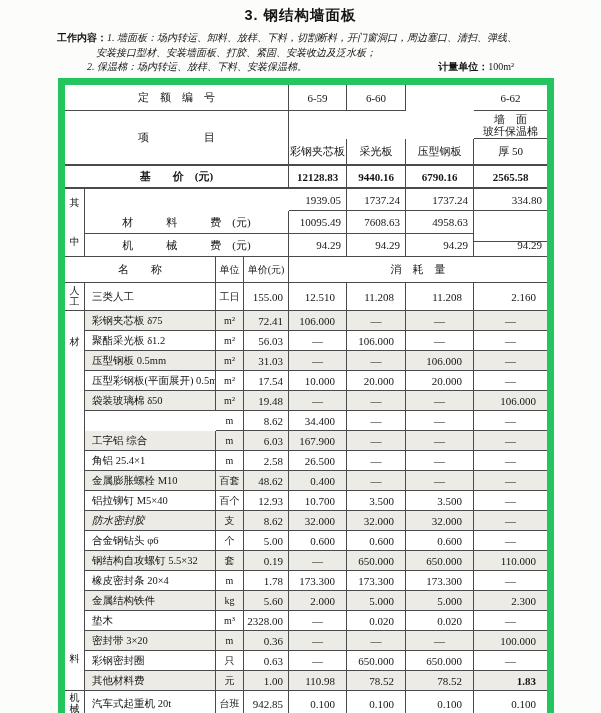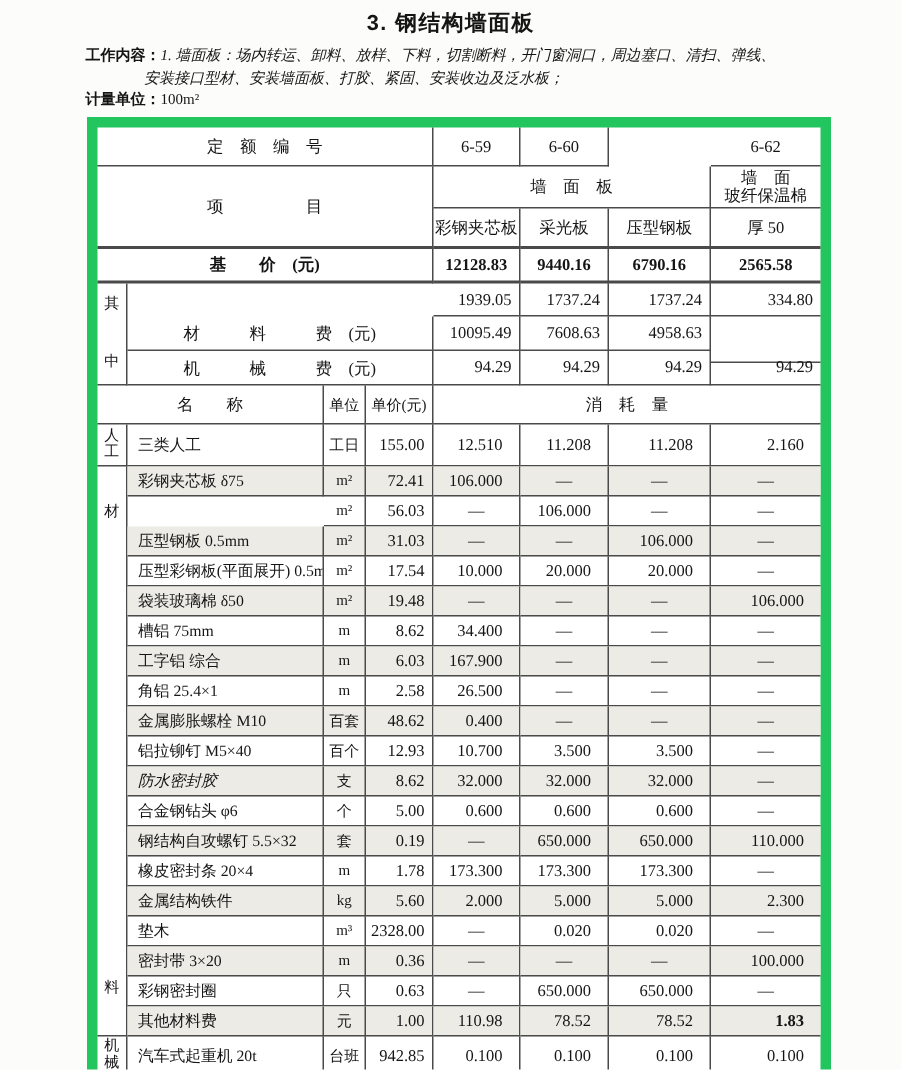--- a/index.html
+++ b/index.html
@@ -56,33 +56,33 @@
 </style>
 </head>
 <body>
 
 <div class="page-title">3. 钢结构墙面板</div>
 
 <div class="work">
   <div class="l1"><span class="lbl">工作内容：</span><span class="txt">1. 墙面板：场内转运、卸料、放样、下料，切割断料，开门窗洞口，周边塞口、清扫、弹线、</span></div>
   <div class="l2 txt">安装接口型材、安装墙面板、打胶、紧固、安装收边及泛水板；</div>
   <div class="l3">
+    <span class="txt">2. 保温棉：场内转运、放样、下料、安装保温棉。</span>
     <span class="unit-wrap"><span class="lbl">计量单位：</span><span>100m²</span></span>
   </div>
 </div>
 
 <div id="grid">
 
   <div class="cell hlabel" style="grid-area:1/1/2/5">定　额　编　号</div>
   <div class="cell" style="grid-area:1/5">6-59</div>
   <div class="cell" style="grid-area:1/6">6-60</div>
   <div class="cell nr" style="grid-area:1/8">6-62</div>
 
   <div class="cell hlabel hb" style="grid-area:2/1/4/5">项　　　　　目</div>
-  <div class="cell hlabel" style="grid-area:2/5/3/8">墙　面　板</div>
   <div class="cell two nr" style="grid-area:2/8/3/9">
     <span>墙　面</span>
     <span>玻纤保温棉</span>
   </div>
   <div class="cell hb" style="grid-area:3/5">彩钢夹芯板</div>
   <div class="cell hb" style="grid-area:3/6">采光板</div>
   <div class="cell hb" style="grid-area:3/7">压型钢板</div>
   <div class="cell hb nr" style="grid-area:3/8">厚 50</div>
 
   <div class="cell hlabel b hb" style="grid-area:4/1/5/5">基　　价　(元)</div>
@@ -129,20 +129,21 @@
       <span>材</span>
       <span>料</span>
     </div>
     <div class="cell name shade" style="grid-area: 10 / 2;">彩钢夹芯板 δ75</div>
     <div class="cell unit shade" style="grid-area: 10 / 3;">m²</div>
     <div class="cell price shade" style="grid-area: 10 / 4;">72.41</div>
     <div class="cell num shade" style="grid-area: 10 / 5;">106.000</div>
     <div class="cell num dash shade" style="grid-area: 10 / 6;">—</div>
     <div class="cell num dash shade" style="grid-area: 10 / 7;">—</div>
     <div class="cell num dash shade nr" style="grid-area: 10 / 8;">—</div>
+    <div class="cell name" style="grid-area: 11 / 2;">聚酯采光板 δ1.2</div>
     <div class="cell unit" style="grid-area: 11 / 3;">m²</div>
     <div class="cell price" style="grid-area: 11 / 4;">56.03</div>
     <div class="cell num dash" style="grid-area: 11 / 5;">—</div>
     <div class="cell num" style="grid-area: 11 / 6;">106.000</div>
     <div class="cell num dash" style="grid-area: 11 / 7;">—</div>
     <div class="cell num dash nr" style="grid-area: 11 / 8;">—</div>
     <div class="cell name shade" style="grid-area: 12 / 2;">压型钢板 0.5mm</div>
     <div class="cell unit shade" style="grid-area: 12 / 3;">m²</div>
     <div class="cell price shade" style="grid-area: 12 / 4;">31.03</div>
     <div class="cell num dash shade" style="grid-area: 12 / 5;">—</div>
@@ -156,21 +157,20 @@
     <div class="cell num" style="grid-area: 13 / 6;">20.000</div>
     <div class="cell num" style="grid-area: 13 / 7;">20.000</div>
     <div class="cell num dash nr" style="grid-area: 13 / 8;">—</div>
     <div class="cell name shade" style="grid-area: 14 / 2;">袋装玻璃棉 δ50</div>
     <div class="cell unit shade" style="grid-area: 14 / 3;">m²</div>
     <div class="cell price shade" style="grid-area: 14 / 4;">19.48</div>
     <div class="cell num dash shade" style="grid-area: 14 / 5;">—</div>
     <div class="cell num dash shade" style="grid-area: 14 / 6;">—</div>
     <div class="cell num dash shade" style="grid-area: 14 / 7;">—</div>
     <div class="cell num shade nr" style="grid-area: 14 / 8;">106.000</div>
-    <div class="cell name" style="grid-area: 15 / 2;">槽铝 75mm</div>
     <div class="cell unit" style="grid-area: 15 / 3;">m</div>
     <div class="cell price" style="grid-area: 15 / 4;">8.62</div>
     <div class="cell num" style="grid-area: 15 / 5;">34.400</div>
     <div class="cell num dash" style="grid-area: 15 / 6;">—</div>
     <div class="cell num dash" style="grid-area: 15 / 7;">—</div>
     <div class="cell num dash nr" style="grid-area: 15 / 8;">—</div>
     <div class="cell name shade" style="grid-area: 16 / 2;">工字铝 综合</div>
     <div class="cell unit shade" style="grid-area: 16 / 3;">m</div>
     <div class="cell price shade" style="grid-area: 16 / 4;">6.03</div>
     <div class="cell num shade" style="grid-area: 16 / 5;">167.900</div>

